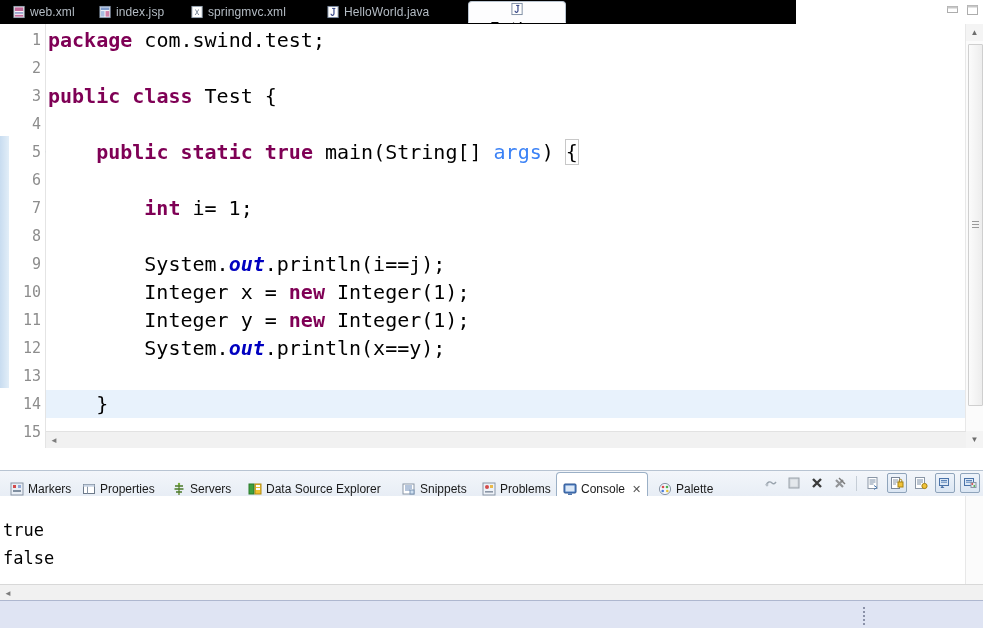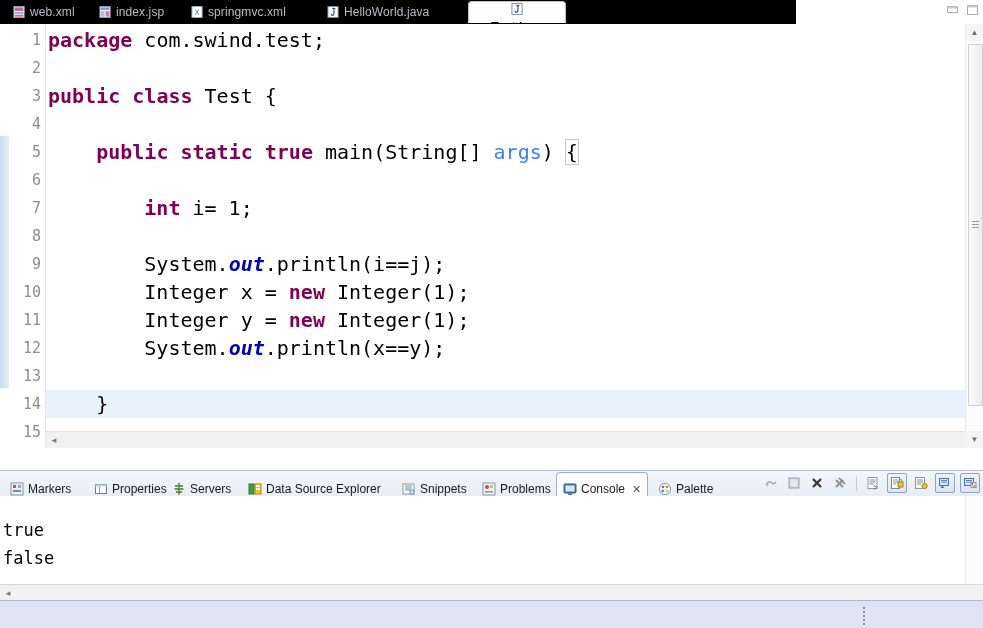--- a/index.html
+++ b/index.html
@@ -461,21 +461,21 @@
 <div id="view-tabbar">
     <div class="vtab" style="left: 4px;">
       <span class="vicon"><svg width="14" height="14" viewBox="0 0 14 14">
           <rect x="1" y="1" width="12" height="12" fill="#e9eef5" stroke="#8a96a6"></rect>
           <rect x="3" y="3" width="3" height="3" fill="#d34b4b"></rect>
           <rect x="3" y="8" width="8" height="2" fill="#7f8ea0"></rect>
           <rect x="8" y="3" width="3" height="3" fill="#8fa8d8"></rect>
         </svg></span>
       <span>Markers</span>
     </div>
-    <div class="vtab" style="left: 88px;">
+    <div class="vtab" style="left: 76px;">
       <span class="vicon"><svg width="14" height="14" viewBox="0 0 14 14">
           <rect x="1.5" y="2.5" width="11" height="9" fill="#fff" stroke="#6d7a8a"></rect>
           <rect x="1.5" y="2.5" width="11" height="2.2" fill="#c8d4e4"></rect>
           <line x1="5.5" y1="4.7" x2="5.5" y2="11.5" stroke="#8a96a6"></line>
         </svg></span>
       <span>Properties</span>
     </div>
     <div class="vtab" style="left: 166px;">
       <span class="vicon"><svg width="14" height="14" viewBox="0 0 14 14">
           <path d="M7 1 L7 13" stroke="#6a8a3a" stroke-width="1.4"></path>

